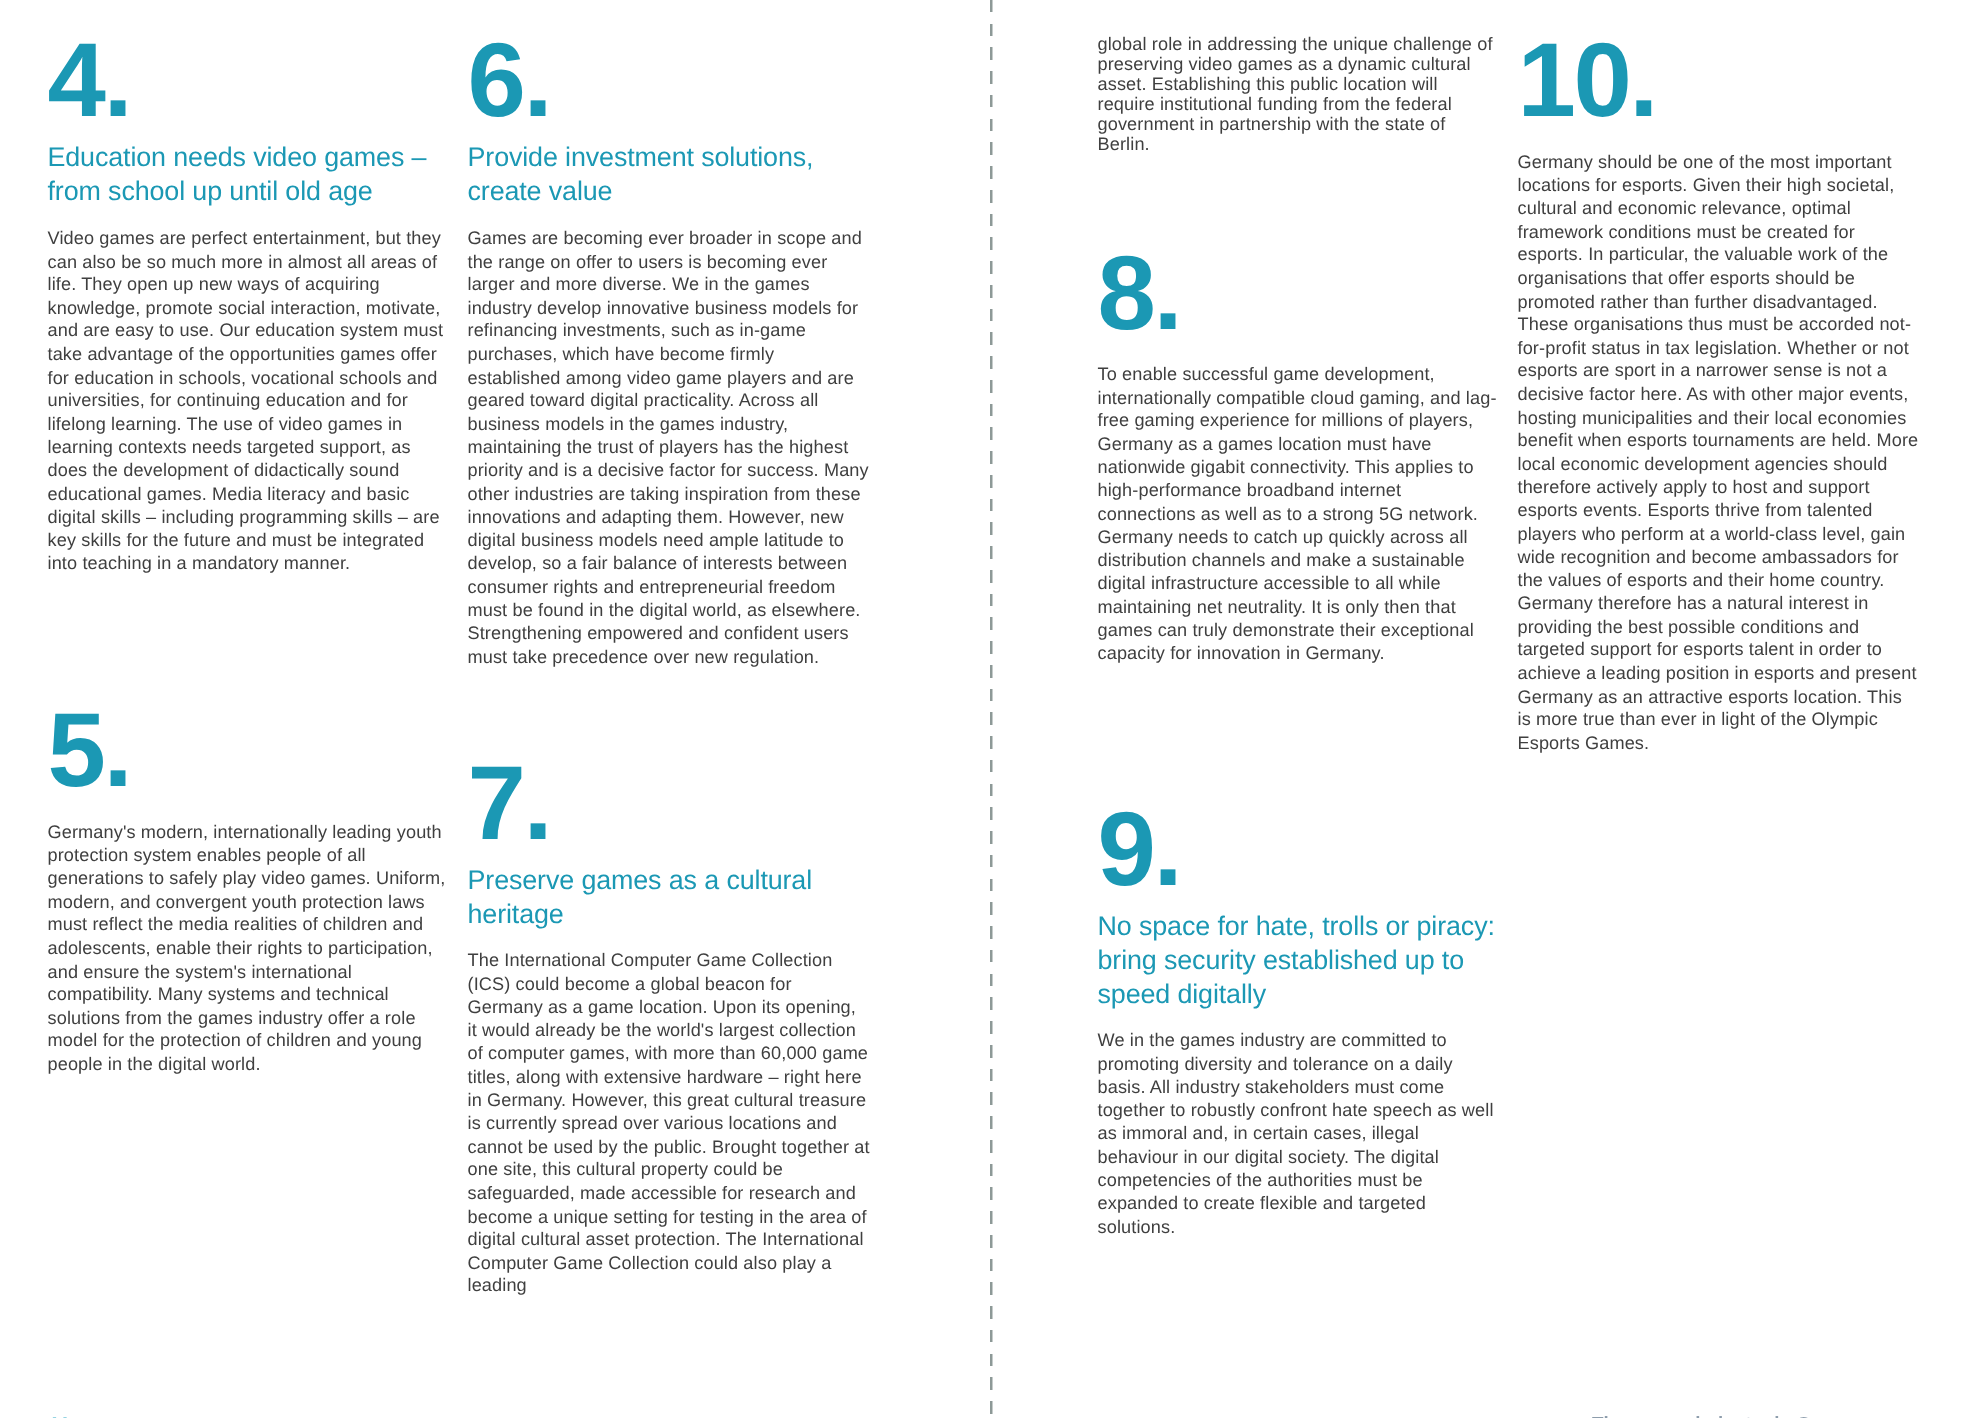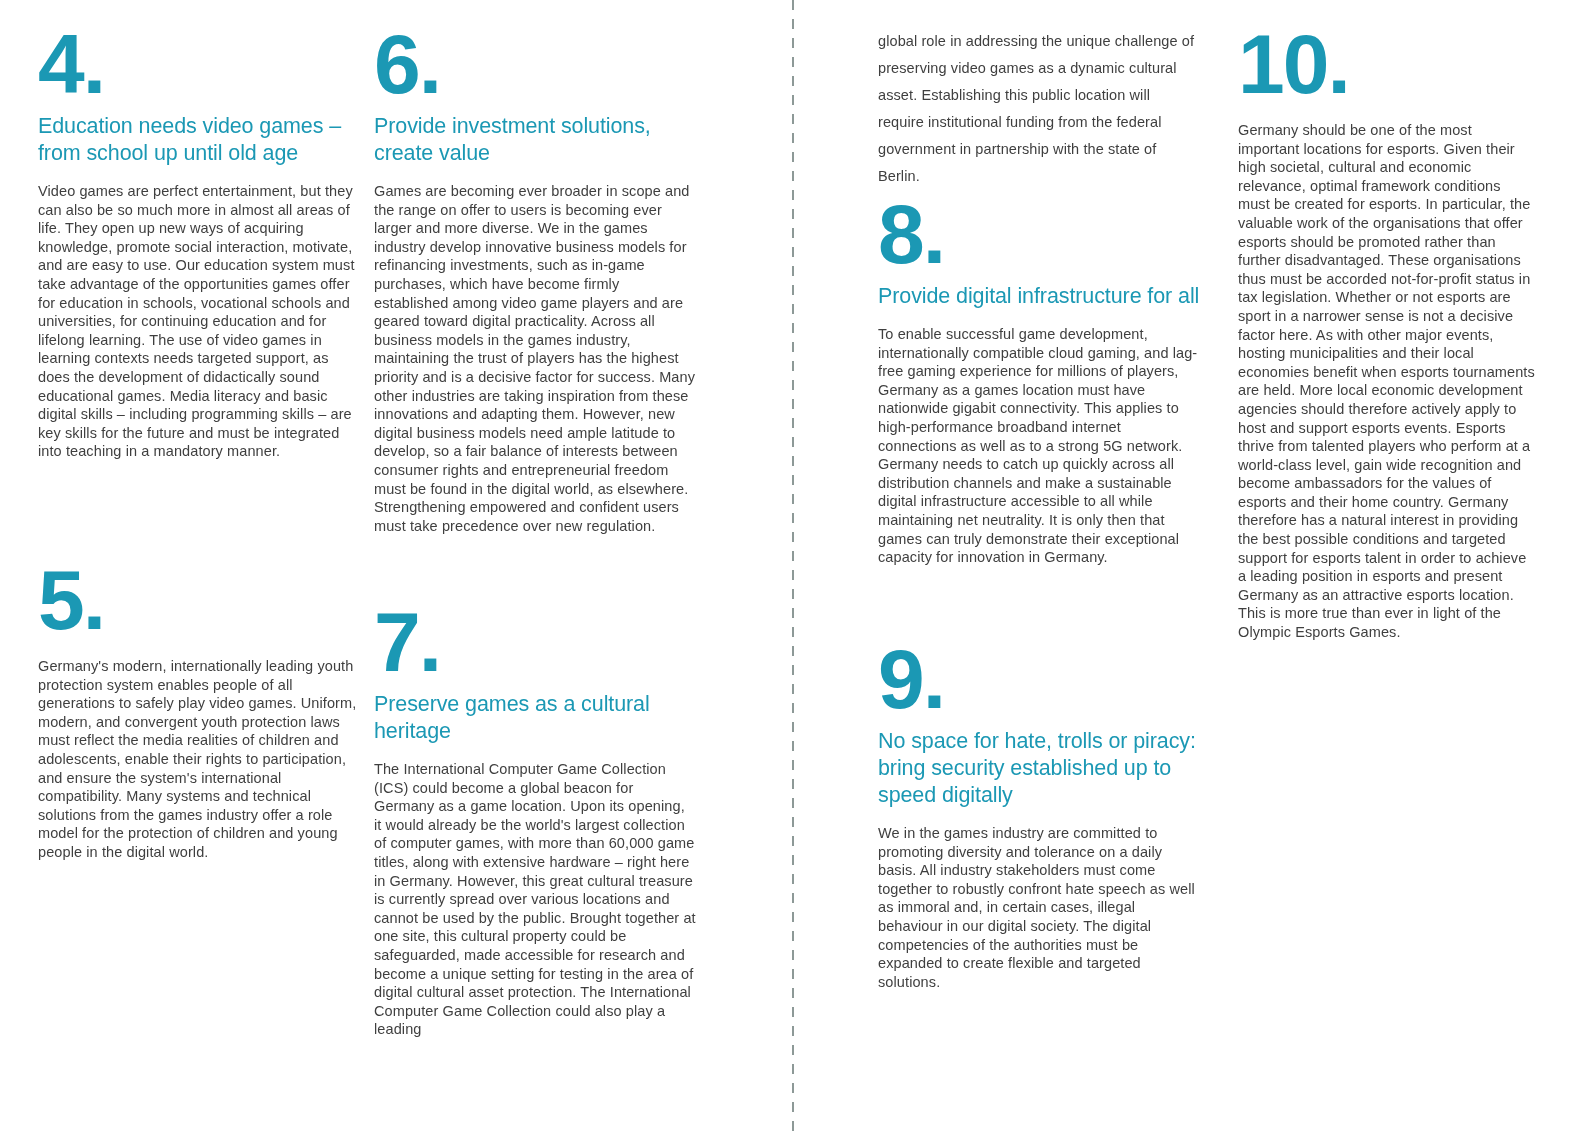--- a/index.html
+++ b/index.html
@@ -25,31 +25,31 @@
   }
   .sec-heading{
     font-size:21.5px;font-weight:normal;color:var(--accent);
     line-height:27px;margin-top:7px;letter-spacing:-0.1px;
   }
   .sec-body{
     font-size:14.5px;line-height:18.6px;color:var(--body-text);
     margin-top:15px;letter-spacing:0.1px;
   }
   .lead-body{
-    font-size:14.5px;line-height:27px;color:var(--body-text);
+    font-size:14.5px;line-height:16px;color:var(--body-text);
     letter-spacing:0.1px;
   }
   #sec4{top:22px;}
   #sec5{top:558px;}
   #sec6{top:22px;}
   #sec7{top:600px;}
   #lead7{top:28px;}
   #sec8{top:192px;}
   #sec9{top:637px;}
-  #sec10{top:22px;margin-left:24px;}
+  #sec10{top:22px;}
   .page-divider{
     position:absolute;left:792px;top:0;width:2px;height:1134px;
     background:repeating-linear-gradient(180deg,#8d9997 0 10px,transparent 10px 19px);
   }
   .footer{
     position:absolute;top:1130px;display:flex;gap:19px;
     font-weight:bold;font-size:15px;line-height:20px;align-items:baseline;flex-direction:column;
   }
   #footer-left{left:38px;}
   #footer-right{right:85px;}
@@ -83,21 +83,20 @@
     <div class="sec-body">The International Computer Game Collection (ICS) could become a global beacon for Germany as a game location. Upon its opening, it would already be the world's largest collection of computer games, with more than 60,000 game titles, along with extensive hardware – right here in Germany. However, this great cultural treasure is currently spread over various locations and cannot be used by the public. Brought together at one site, this cultural property could be safeguarded, made accessible for research and become a unique setting for testing in the area of digital cultural asset protection. The International Computer Game Collection could also play a leading</div>
   </div>
 </div>
 
 <div class="page-divider"></div>
 
 <div class="column" id="col3">
   <div class="section lead-body" id="lead7">global role in addressing the unique challenge of preserving video games as a dynamic cultural asset. Establishing this public location will require institutional funding from the federal government in partnership with the state of Berlin.</div>
   <div class="section" id="sec8">
     <div class="sec-number">8.</div>
-    <div class="sec-heading">Provide digital infrastructure for all</div>
     <div class="sec-body">To enable successful game development, internationally compatible cloud gaming, and lag-free gaming experience for millions of players, Germany as a games location must have nationwide gigabit connectivity. This applies to high-performance broadband internet connections as well as to a strong 5G network. Germany needs to catch up quickly across all distribution channels and make a sustainable digital infrastructure accessible to all while maintaining net neutrality. It is only then that games can truly demonstrate their exceptional capacity for innovation in Germany.</div>
   </div>
   <div class="section" id="sec9">
     <div class="sec-number">9.</div>
     <div class="sec-heading">No space for hate, trolls or piracy: bring security established up to speed digitally</div>
     <div class="sec-body">We in the games industry are committed to promoting diversity and tolerance on a daily basis. All industry stakeholders must come together to robustly confront hate speech as well as immoral and, in certain cases, illegal behaviour in our digital society. The digital competencies of the authorities must be expanded to create flexible and targeted solutions.</div>
   </div>
 </div>
 
 <div class="column" id="col4">

